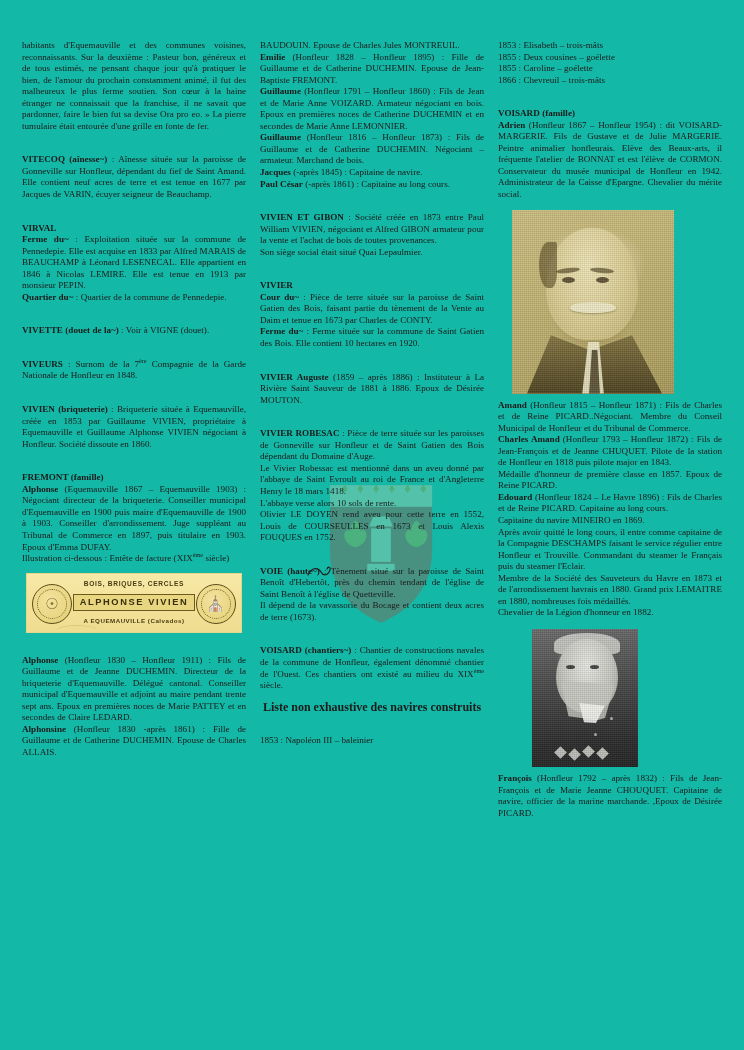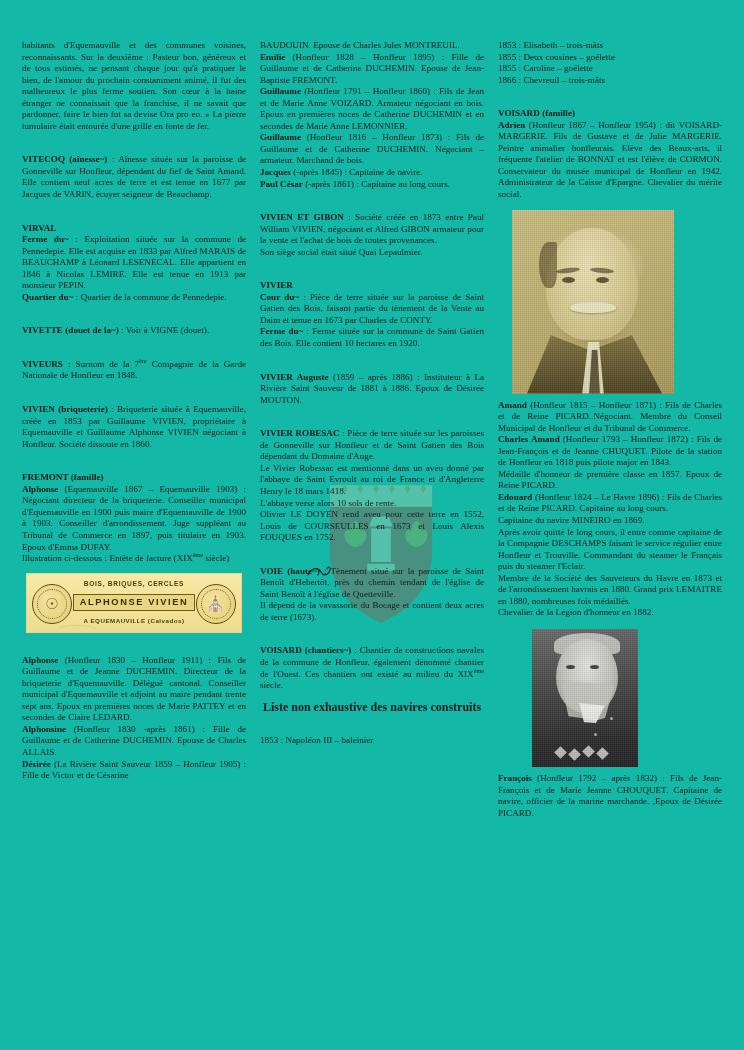--- a/index.html
+++ b/index.html
@@ -380,21 +380,20 @@
           </div>
         <div class="lh-bar">
             <span>ALPHONSE VIVIEN</span>
           </div>
         <div class="lh-bot">A EQUEMAUVILLE (Calvados)</div>
         <div class="lh-smudge"></div>
       </div>
 
       <p class="tx gap"><b>Alphonse</b><span> (Honfleur 1830 – Honfleur 1911) : Fils de Guillaume et de Jeanne DUCHEMIN. Directeur de la briqueterie d'Equemauville. Délégué cantonal. Conseiller municipal d'Equemauville et adjoint au maire pendant trente sept ans. Epoux en premières noces de Marie PATTEY et en secondes de Claire LEDARD.</span></p>
       <p class="tx tight"><b>Alphonsine</b><span> (Honfleur 1830 -après 1861) : Fille de Guillaume et de Catherine DUCHEMIN. Epouse de Charles ALLAIS.</span></p>
-      <p class="tx tight"><b>Désirée</b><span> (La Rivière Saint Sauveur 1859 – Honfleur 1905) : Fille de Victor et de Césarine</span></p>
     </div>
 
     <div class="col">
 
       <p class="tx">BAUDOUIN. Epouse de Charles Jules MONTREUIL.</p>
       <p class="tx tight"><b>Emilie</b><span> (Honfleur 1828 – Honfleur 1895) : Fille de Guillaume et de Catherine DUCHEMIN. Epouse de Jean-Baptiste FREMONT.</span></p>
       <p class="tx tight"><b>Guillaume</b><span> (Honfleur 1791 – Honfleur 1860) : Fils de Jean et de Marie Anne VOIZARD. Armateur négociant en bois. Epoux en premières noces de Catherine DUCHEMIN et en secondes de Marie Anne LEMONNIER.</span></p>
       <p class="tx tight"><b>Guillaume</b><span> (Honfleur 1816 – Honfleur 1873) : Fils de Guillaume et de Catherine DUCHEMIN. Négociant – armateur. Marchand de bois.</span></p>
       <p class="tx tight"><b>Jacques</b><span> (-après 1845) : Capitaine de navire.</span></p>
       <p class="tx tight"><b>Paul César</b><span> (-après 1861) : Capitaine au long cours.</span></p>

